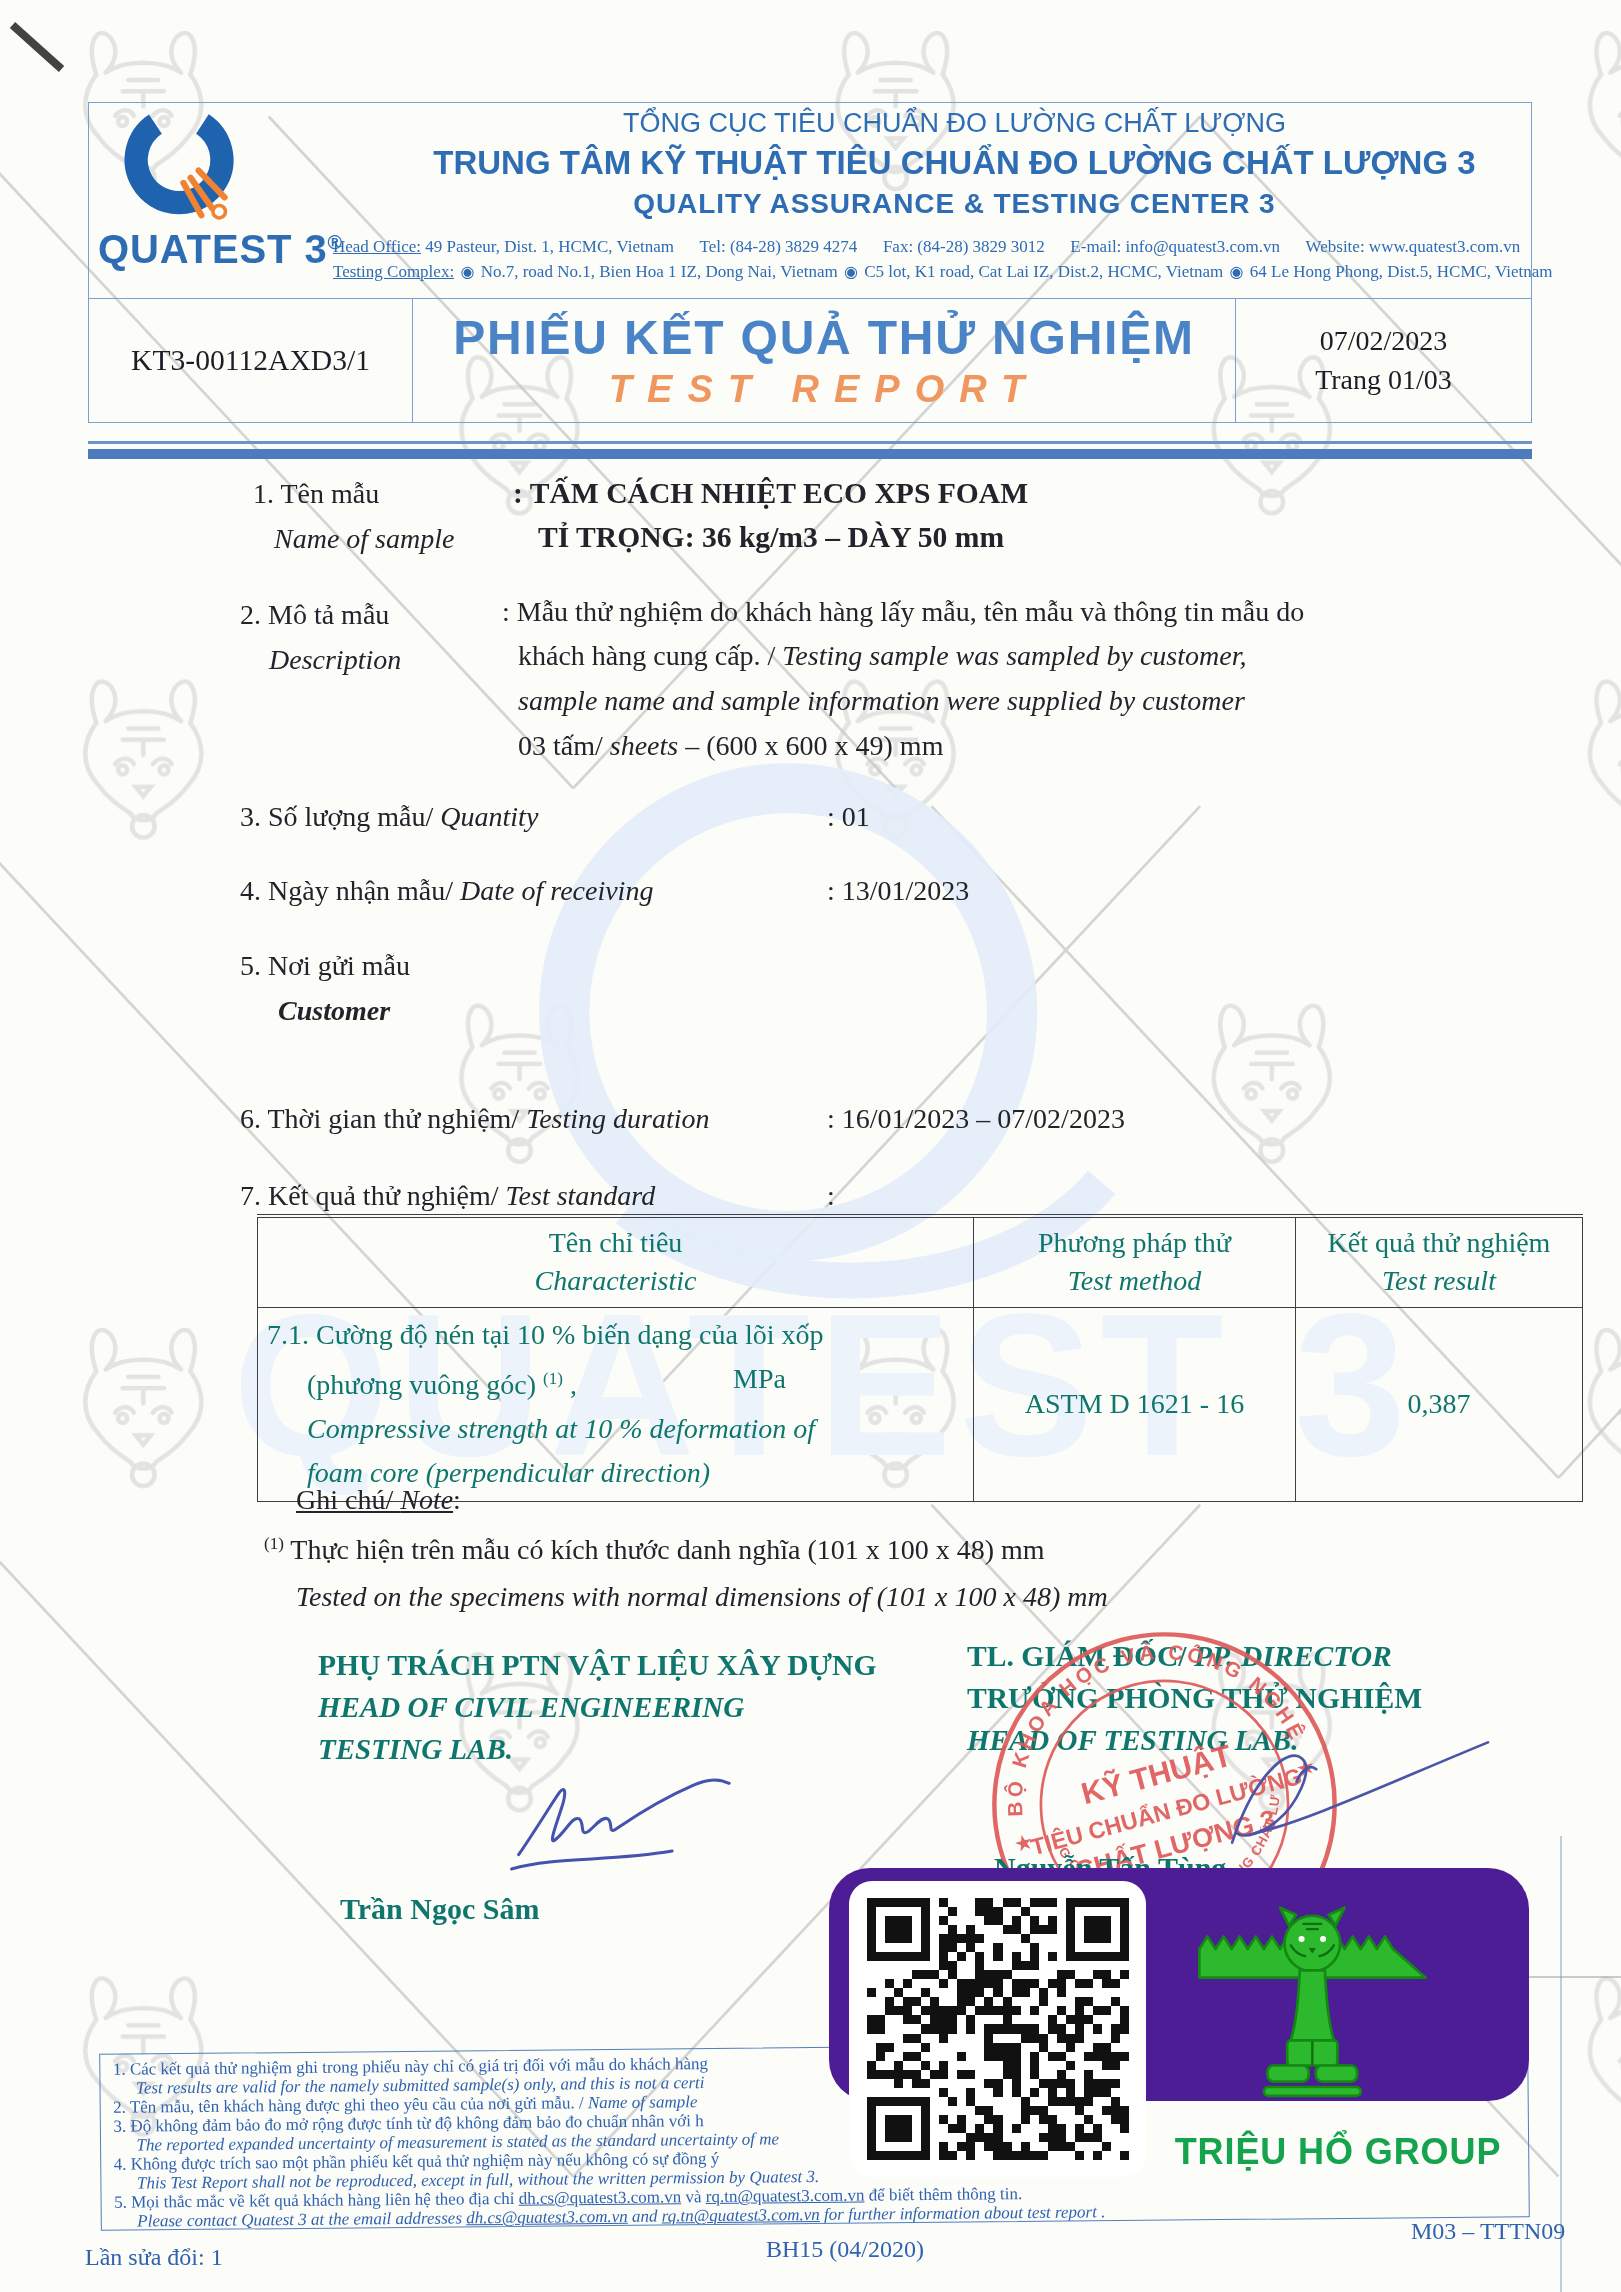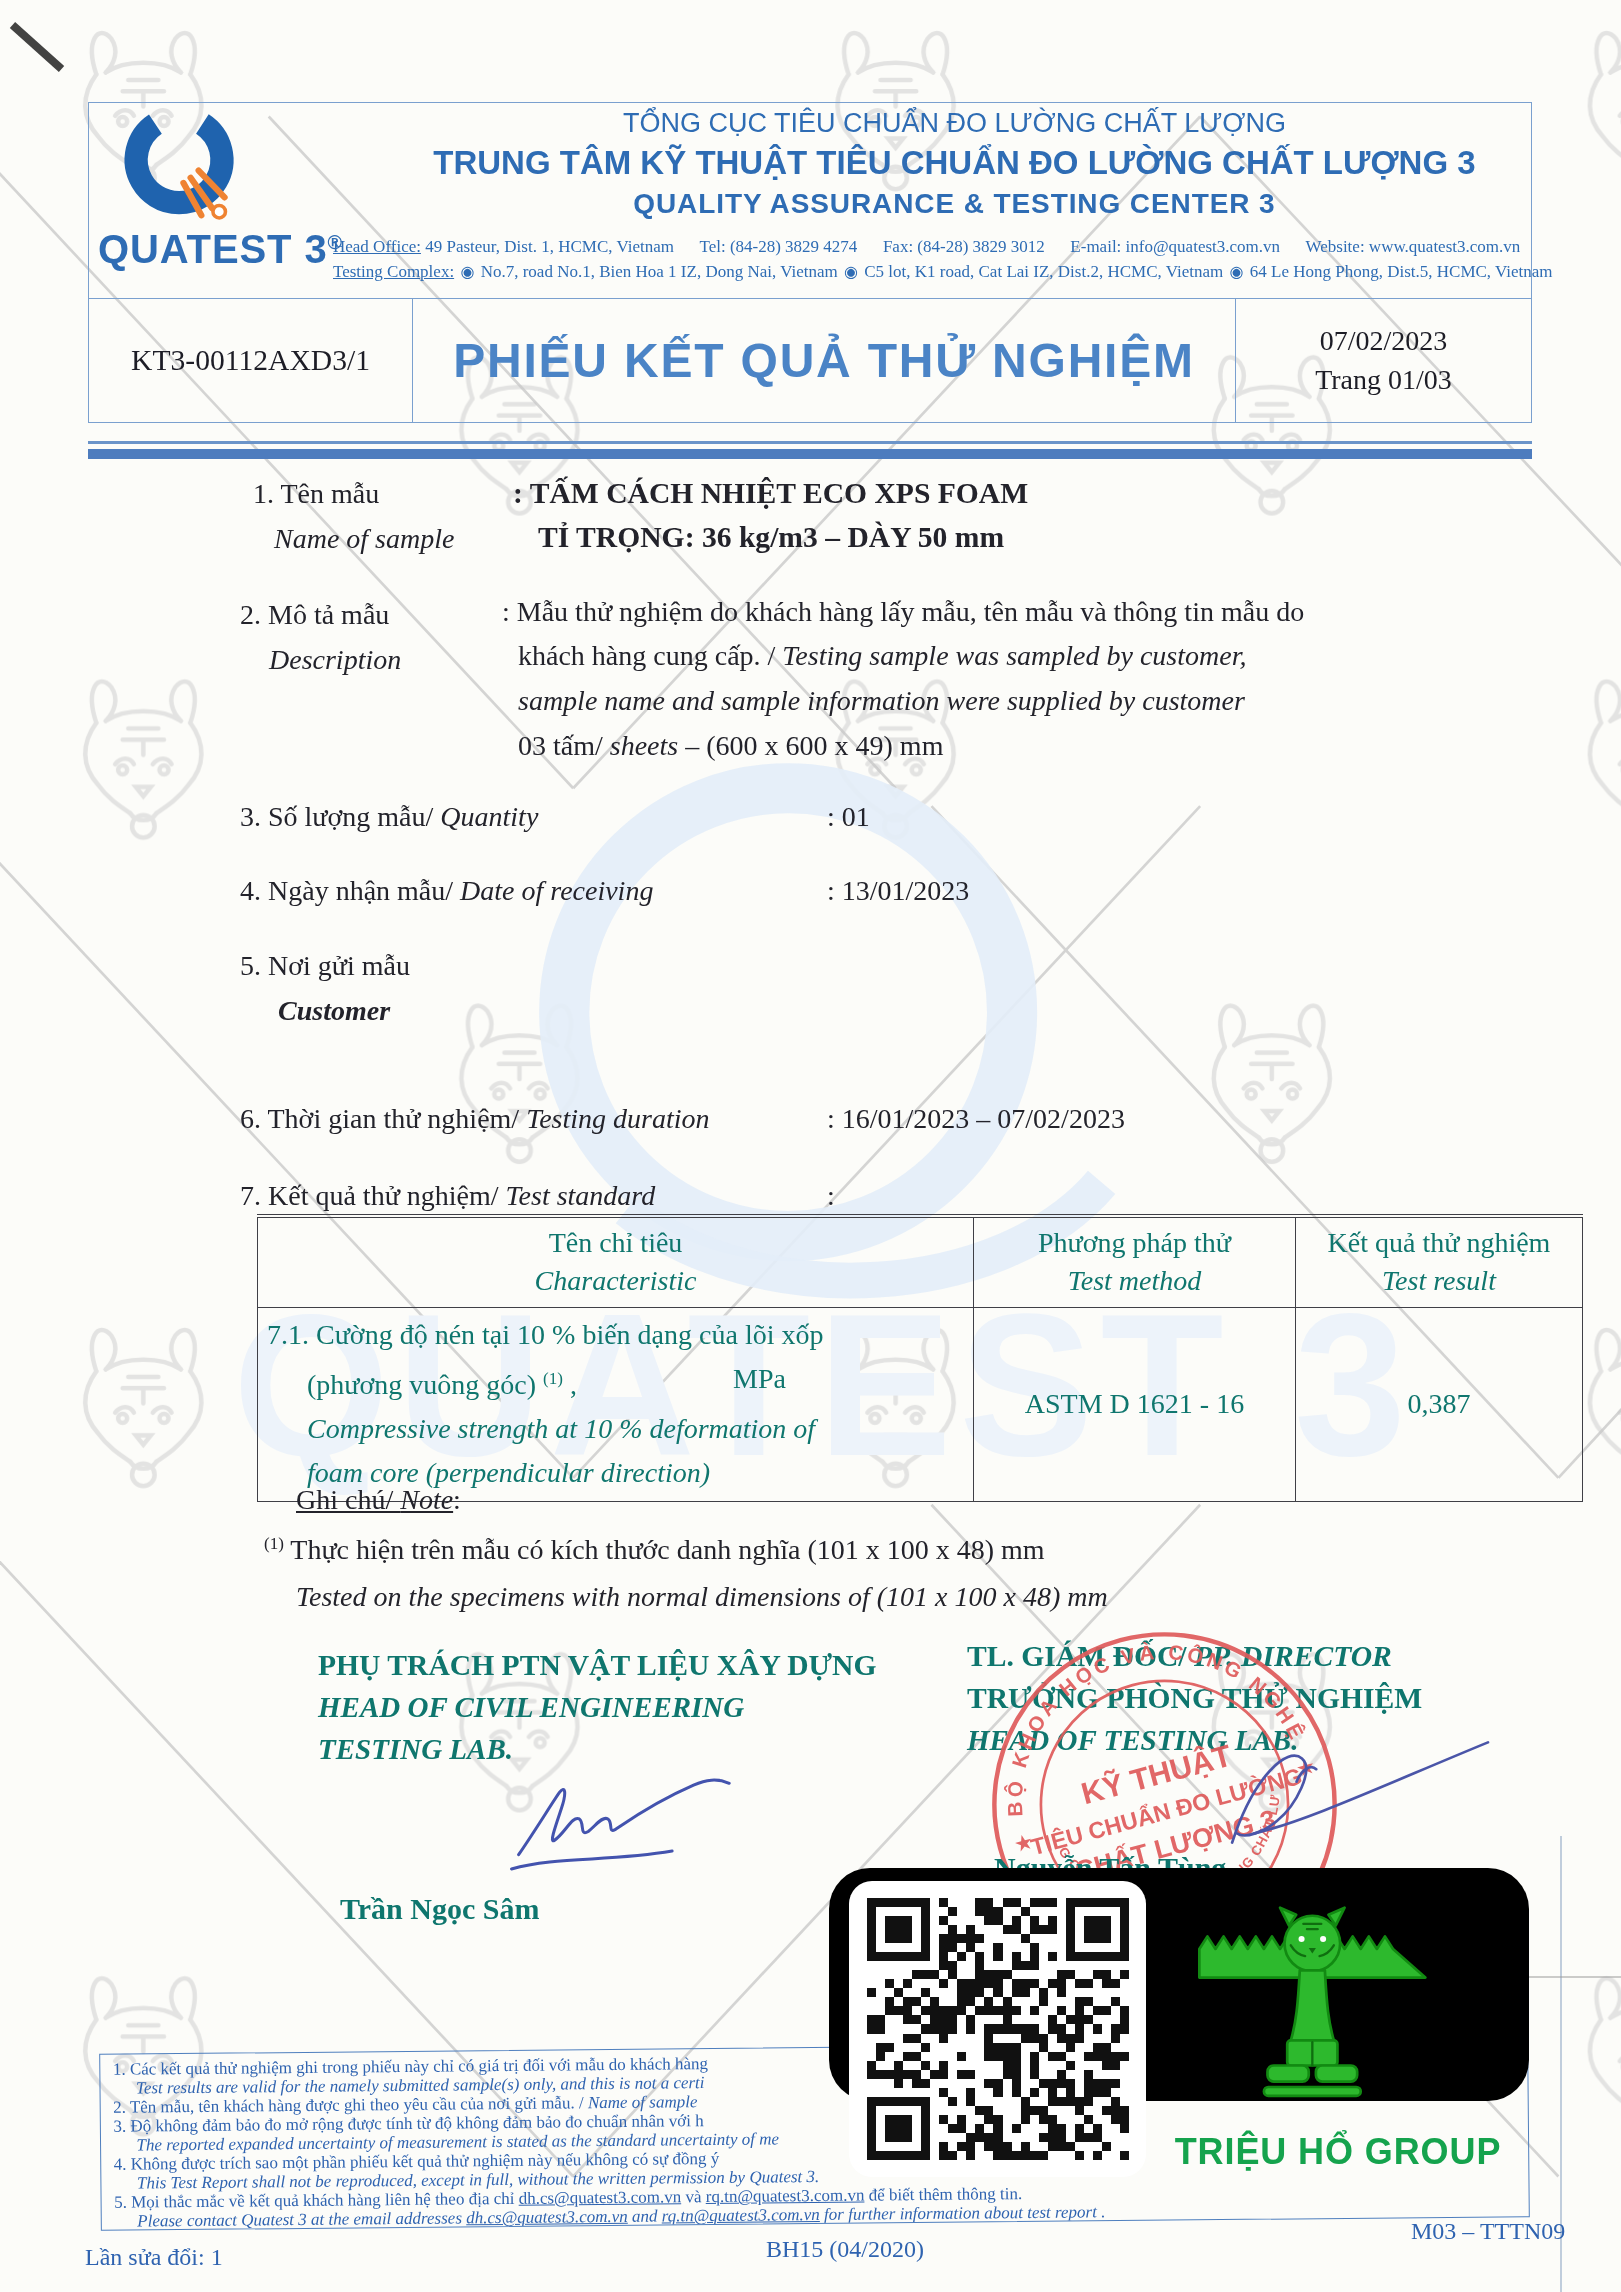--- a/index.html
+++ b/index.html
@@ -57,21 +57,21 @@
 
   
   .footer-box{position:absolute;left:100px;top:2047px;width:1429px;height:177px;border:1.8px solid #4f7fbe;
               box-sizing:border-box;transform:rotate(-0.55deg);padding:5.4px 12.5px;overflow:hidden;
               font-size:17px;color:#2f63b0;z-index:1;}
   .fline{white-space:nowrap;line-height:19px;}
   .find{margin-left:23px;}
 
   
   .overlay-card{position:absolute;left:829px;top:1868px;width:700px;height:233px;border-radius:41px;
-                background:#000000;z-index:6;}
+                background:#4c1d95;z-index:6;}
   .qr-box{position:absolute;left:19.7px;top:12.5px;width:297px;height:296px;border-radius:23px;background:#ffffff;}
   .brand-text{position:absolute;left:330px;top:263px;width:358px;text-align:center;
               font:bold 36px 'Liberation Sans','DejaVu Sans',sans-serif;color:#15a34d;letter-spacing:0.9px;}
 
   .sig-block{position:absolute;text-align:left;color:#0f766e;}
   .sig-l{font-weight:bold;font-size:29.6px;line-height:42px;white-space:nowrap;}
   .stamp-wrap{position:absolute;left:972px;top:1612px;width:385px;height:385px;transform:rotate(-15deg);
               z-index:2;opacity:.92;}
   .artifact{position:absolute;background:#222;}
 </style>
@@ -165,20 +165,21 @@
         <span class="pin">◉</span>
         <span>64 Le Hong Phong, Dist.5, HCMC, Vietnam</span>
       </div>
     </div>
   </div>
 
   <div class="title-band">
     <div class="band-left">KT3-00112AXD3/1</div>
     <div class="band-center">
       <div class="band-title-vi">PHIẾU KẾT QUẢ THỬ NGHIỆM</div>
+      <div class="band-title-en">TEST REPORT</div>
     </div>
     <div class="band-right">
       <div>07/02/2023</div>
       <div>Trang 01/03</div>
     </div>
   </div>
   <div class="rule-thin"></div>
   <div class="rule-thick"></div>
 
   <div class="t" style="left:253px;top:477px;">1. Tên mẫu</div>

